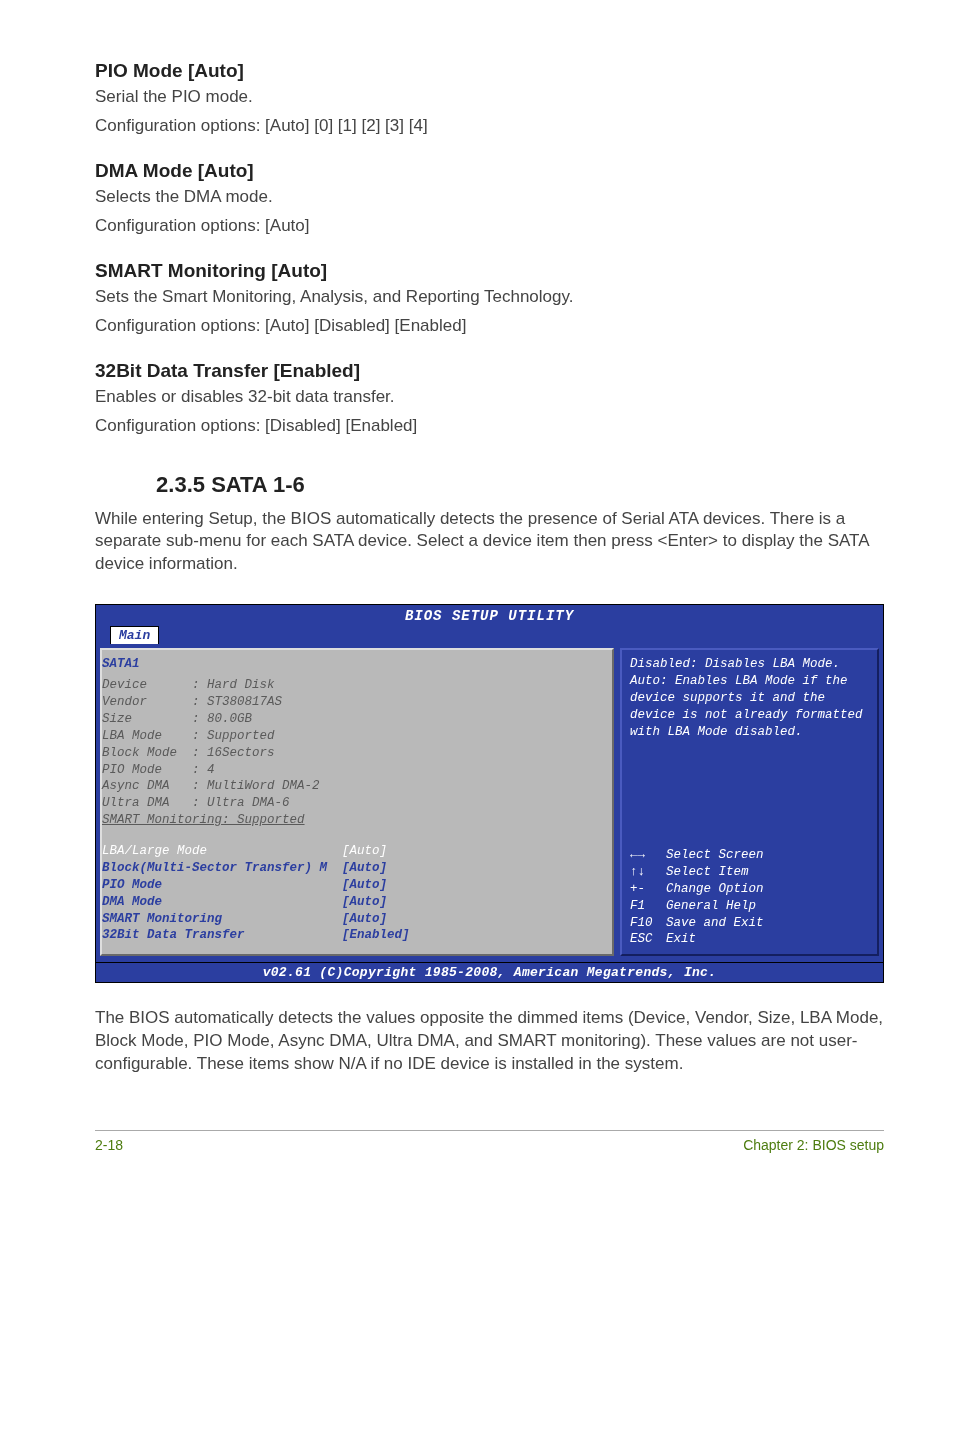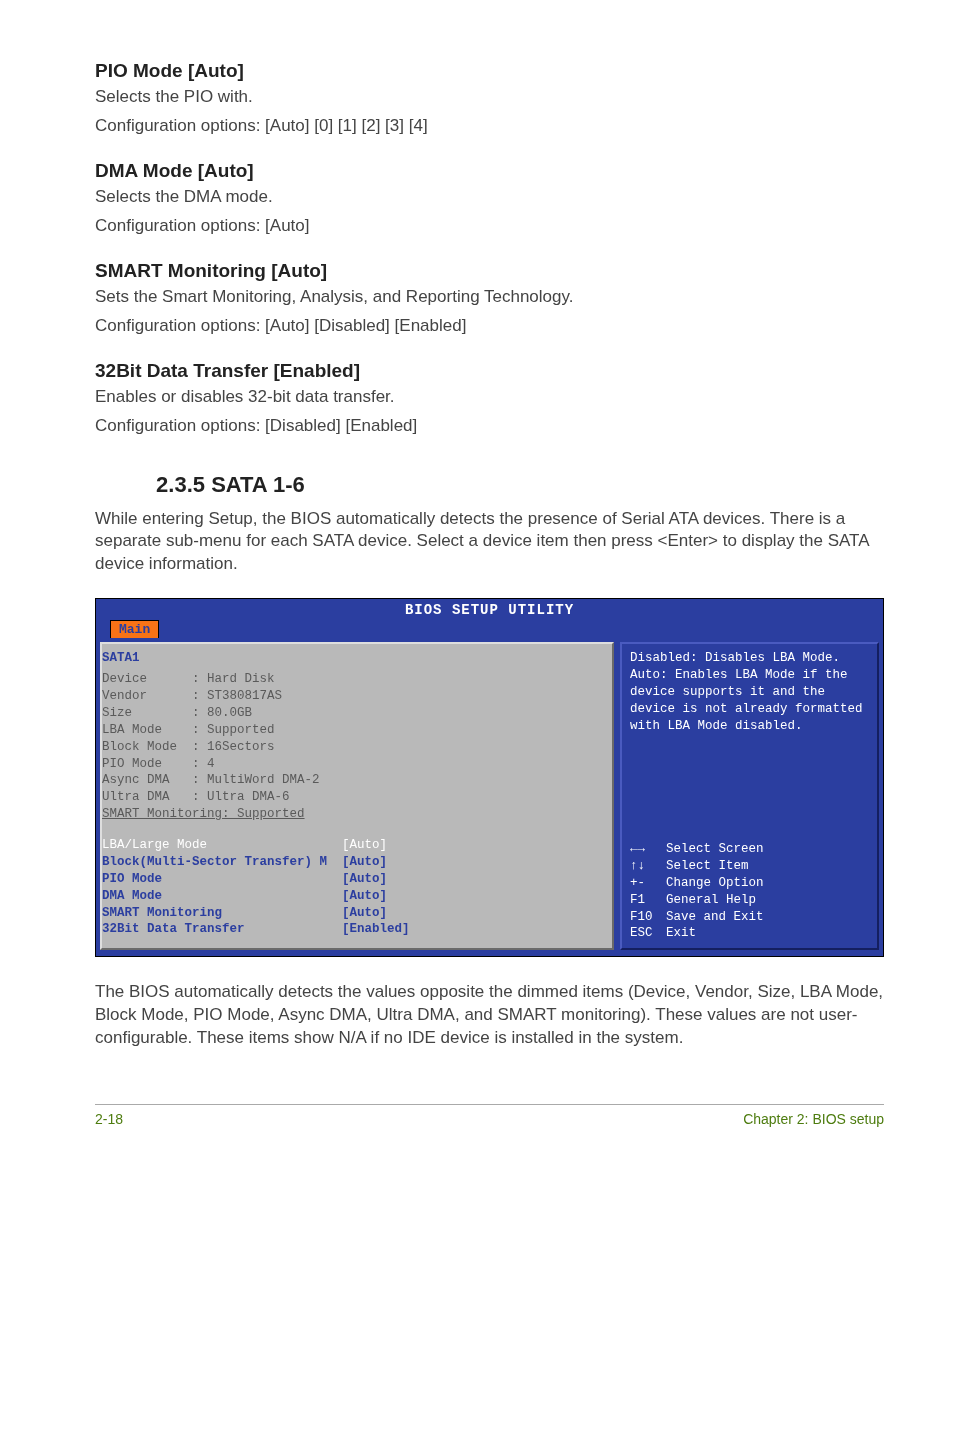--- a/index.html
+++ b/index.html
@@ -29,40 +29,41 @@
     font-size: 22px;
     font-weight: bold;
     color: #222;
     margin-top: 34px;
     margin-bottom: 10px;
   }
   h2.subsection .num { display: inline-block; width: 110px; text-align: right; }
 
   
   .bios-wrap {
-    margin: 22px 0 24px 0;
+    margin: 28px 0 24px 0;
     border: 1px solid #000;
+    font-style: italic;
   }
   .bios-titlebar {
     background: #2b3ea0;
     color: #fff;
     font-family: "Courier New", monospace;
     font-weight: bold;
     font-size: 14px;
     text-align: center;
     padding: 3px 0 1px 0;
     letter-spacing: 1px;
   }
   .bios-tabrow {
     background: #2b3ea0;
     padding: 0 0 0 14px;
   }
   .bios-tab {
     display: inline-block;
-    background: #f97316;
+    background: #ffffff;
     color: #2b3ea0;
     font-family: "Courier New", monospace;
     font-weight: bold;
     font-size: 13px;
     padding: 1px 8px;
     border: 1px solid #000;
     border-bottom: none;
   }
   .bios-body {
     background: #2b3ea0;
@@ -128,21 +129,21 @@
     display: flex;
     justify-content: space-between;
     font-size: 14px;
     color: #4d7c0f;
   }
 </style>
 </head>
 <body>
 
 <h3 class="section-h">PIO Mode [Auto]</h3>
-<p class="body-text">Selects the PIO with.</p>
+<p class="body-text">Serial the PIO mode.</p>
 <p class="body-text">Configuration options: [Auto] [0] [1] [2] [3] [4]</p>
 
 <h3 class="section-h">DMA Mode [Auto]</h3>
 <p class="body-text">Selects the DMA mode.</p>
 <p class="body-text">Configuration options: [Auto]</p>
 
 <h3 class="section-h">SMART Monitoring [Auto]</h3>
 <p class="body-text">Sets the Smart Monitoring, Analysis, and Reporting Technology.</p>
 <p class="body-text">Configuration options: [Auto] [Disabled] [Enabled]</p>
 
@@ -191,20 +192,21 @@
       <div class="bios-help-legend" id="legend-rows">
           <div><span class="key">←→</span><span class="lbl">Select Screen</span></div>
           <div><span class="key">↑↓</span><span class="lbl">Select Item</span></div>
           <div><span class="key">+-</span><span class="lbl">Change Option</span></div>
           <div><span class="key">F1</span><span class="lbl">General Help</span></div>
           <div><span class="key">F10</span><span class="lbl">Save and Exit</span></div>
           <div><span class="key">ESC</span><span class="lbl">Exit</span></div>
         </div>
     </div>
   </div>
+  <div class="bios-footer">v02.61 (C)Copyright 1985-2008, American Megatrends, Inc.</div>
 </div>
 
 <p class="body-text">The BIOS automatically detects the values opposite the dimmed items (Device, Vendor, Size, LBA Mode, Block Mode, PIO Mode, Async DMA, Ultra DMA, and SMART monitoring). These values are not user-configurable. These items show N/A if no IDE device is installed in the system.</p>
 
 <div class="page-footer">
   <span>2-18</span>
   <span>Chapter 2: BIOS setup</span>
 </div>
 
 </body></html>

